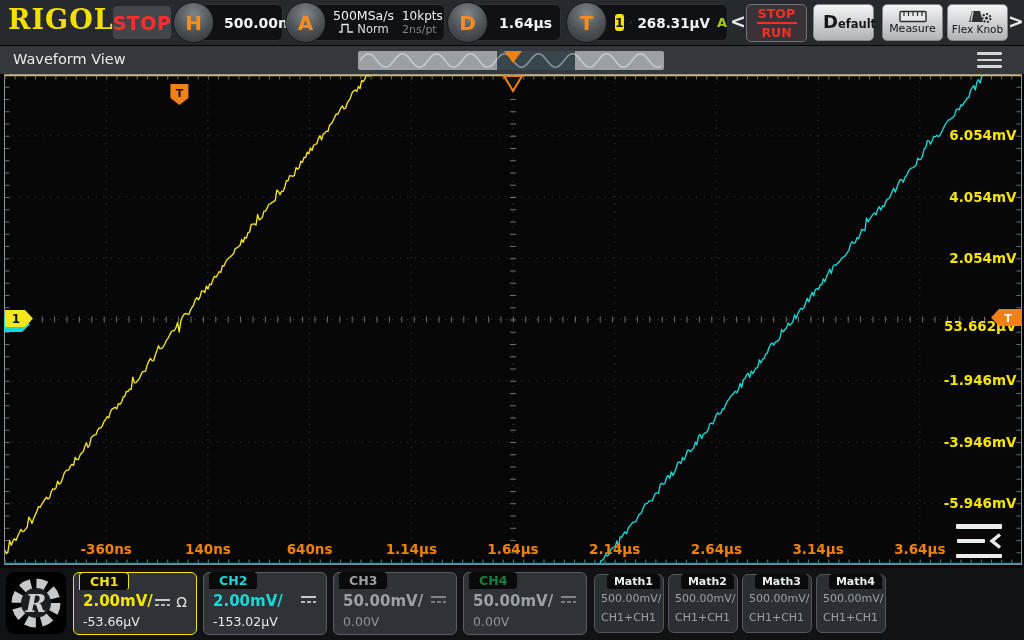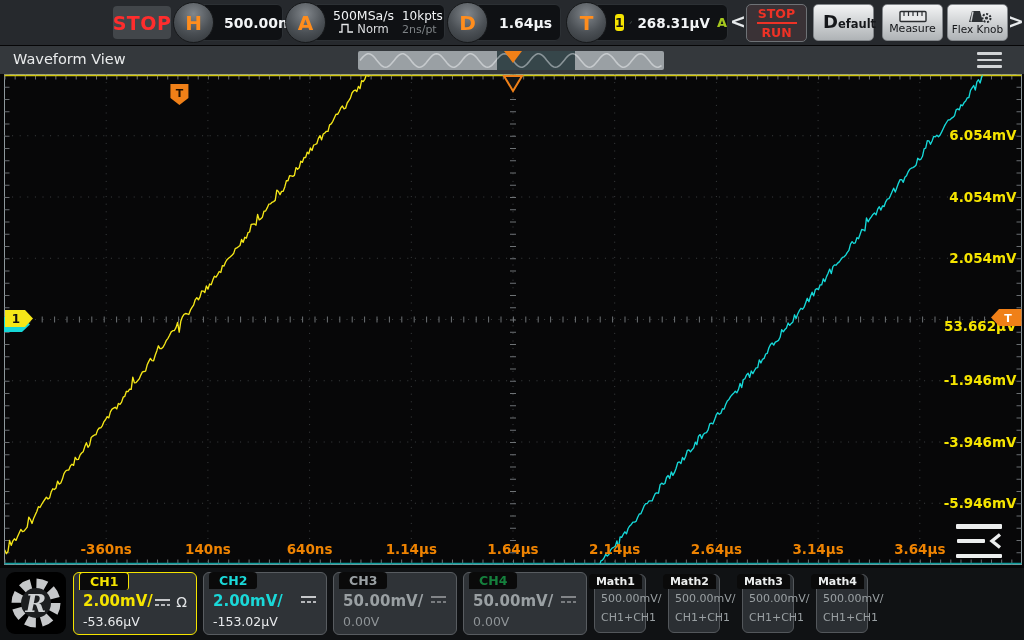--- a/index.html
+++ b/index.html
@@ -45,38 +45,39 @@
   .gearlogo{position:absolute;left:6px;top:4px;}
   .chcard{position:absolute;top:4px;width:124px;height:63px;background:#2f3337;border:1.5px solid #585c60;
         border-radius:6px;box-sizing:border-box;}
   .chcard.active{border-color:#f5e400;}
   .chtab{position:absolute;left:5px;top:-1px;height:17px;padding:0 10px;background:#0a0a0a;
         border-radius:4px 4px 3px 0;font-size:12.5px;font-weight:bold;display:flex;align-items:center;}
   .chscale{position:absolute;left:9px;top:19px;font-size:15px;font-weight:bold;}
   .chcoup{position:absolute;right:9px;top:21px;display:flex;align-items:center;gap:5px;color:#e2e4e6;font-size:14px;}
   .choffset{position:absolute;left:9px;top:41px;font-size:12.5px;color:#e8eaec;}
   .chcard.dim .choffset{color:#8f9497;}
-  .mathcard{position:absolute;top:6px;width:52px;height:59px;background:#2b2f33;border:1.5px solid #53575b;
+  .mathcard{position:absolute;top:6px;width:70px;height:59px;background:#2b2f33;border:1.5px solid #53575b;
         border-radius:6px;box-sizing:border-box;}
   .mathtab{position:absolute;right:3px;top:-1px;height:15px;padding:0 7px;background:#0a0a0a;border-radius:4px 4px 0 3px;
         font-size:11px;font-weight:bold;color:#eceeee;display:flex;align-items:center;}
   .mathline1{position:absolute;left:6px;top:17px;font-size:11px;color:#9aa0a3;}
   .mathline2{position:absolute;left:6px;top:36px;font-size:11px;color:#9aa0a3;}
   .infopanel{position:absolute;left:898px;top:2px;width:120px;height:66px;background:#000;border-radius:8px;
         color:#f2f4f6;display:flex;flex-direction:column;align-items:center;justify-content:center;gap:1px;}
   .lxirow{display:flex;align-items:center;gap:6px;font-style:italic;font-weight:bold;font-size:15px;}
   .itime{font-size:15px;font-style:normal;}
   .idate{font-size:14px;}
 </style>
 </head>
 <body>
 
 <div id="app">
 
   <div id="header">
+    <div class="logo">RIGOL</div>
     <div class="stopbadge">STOP</div>
 
     <div class="hgrp" style="left:173px;width:110px;">
       <div class="valbox" style="width:89px;padding-left:29px;font-size:14px;font-weight:bold;">
         <span>500.00ns/</span>
       </div>
       <div class="knobcirc">
         <span>H</span>
       </div>
     </div>

